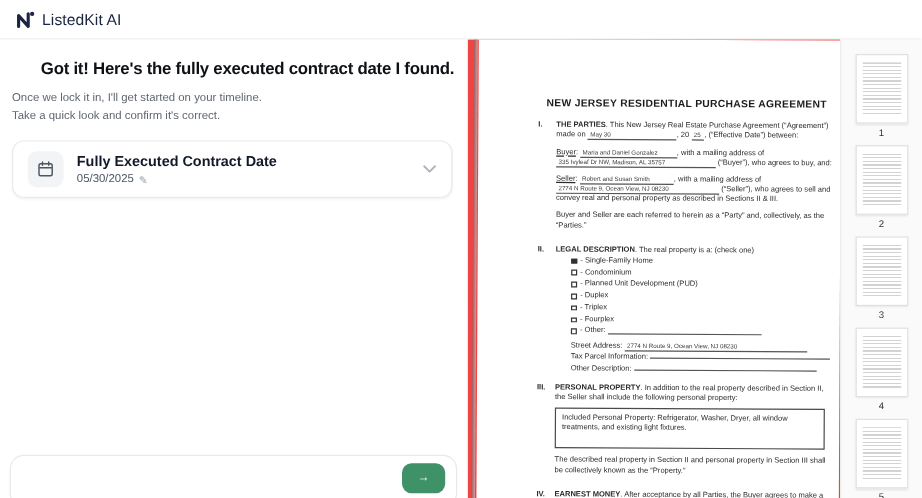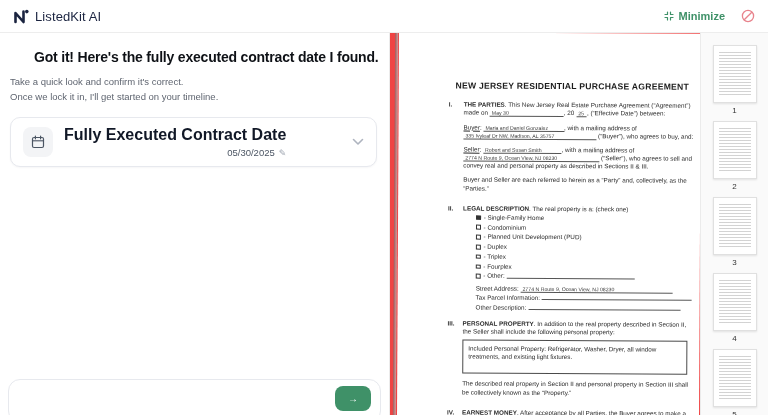--- a/index.html
+++ b/index.html
@@ -24,22 +24,22 @@
   .left-panel { width:390px; flex:0 0 390px; border-right:1px solid #ebebeb;
     position:relative; padding:16px 12px 0 10px; background:#fff; }
   .panel-heading { font-size:14px; font-weight:800; color:#0e1116; letter-spacing:-.2px;
     white-space:nowrap; margin-bottom:10px;margin-left:24px; }
   .panel-sub { font-size:9.5px; color:#5f6570; line-height:1.55; }
   .field-card { margin-top:13px; border:1px solid #e7e9ee; border-radius:10px;
     background:#fff; box-shadow:0 1px 2px rgba(16,24,40,.04);
     padding:8px 12px; display:flex; align-items:center; gap:11px; cursor:pointer; }
   .icon-box { width:30px; height:30px; border-radius:8px; background:#f3f4f6;
     display:flex; align-items:center; justify-content:center; flex:0 0 30px; }
-  .field-label { font-size:16px; font-weight:700; color:#111827; }
-  .field-value-row { display:flex; align-items:center; gap:4px; margin-top:3px;justify-content:flex-end; }
+  .field-label { font-size:12px; font-weight:700; color:#111827; }
+  .field-value-row { display:flex; align-items:center; gap:4px; margin-top:3px; }
   .field-value { font-size:9.5px; color:#4b5563; }
   .pencil { font-size:9px; color:#9ca3af; cursor:pointer; }
   .card-chevron { margin-left:auto; display:flex; cursor:pointer; }
   .panel-footer { position:absolute; left:8px; right:8px; bottom:-8px; height:44px;
     border:1px solid #e7e9ee; border-radius:12px; background:#fff;
     display:flex; align-items:flex-start; justify-content:flex-end; padding:6px 9px; }
   .extract-btn { background:#3f9168; color:#fff; border:none; border-radius:8px;
     font-size:10px; font-weight:700; padding:7px 13px; display:flex; align-items:center;
     gap:7px; cursor:pointer; font-family:"Liberation Sans",sans-serif; }
 
@@ -90,44 +90,28 @@
   <div class="header">
     <div class="logo">
       <span>
         <svg width="16" height="15" viewBox="0 0 16 15">
           <path d="M2.5 13 L2.5 4 L10.5 13 L10.5 2.5" stroke="#1b2440" stroke-width="2.6" fill="none" stroke-linecap="round" stroke-linejoin="round"></path>
           <circle cx="13.8" cy="2.6" r="1.8" fill="#1b2440"></circle>
         </svg>
       </span>
       <span class="logo-name">ListedKit AI</span>
     </div>
-    <div class="header-actions">
-      <button class="minimize-btn">
-        <span>
-          <svg width="10" height="10" viewBox="0 0 10 10">
-            <path d="M1 3.5 L3.5 3.5 L3.5 1 M9 3.5 L6.5 3.5 L6.5 1 M1 6.5 L3.5 6.5 L3.5 9 M9 6.5 L6.5 6.5 L6.5 9" stroke="#3f9168" stroke-width="1.2" fill="none" stroke-linecap="round" stroke-linejoin="round"></path>
-          </svg>
-        </span>
-        <span>Minimize</span>
-      </button>
-      <button class="cancel-btn">
-        <svg width="14" height="14" viewBox="0 0 14 14">
-          <circle cx="7" cy="7" r="5.6" stroke="#e8838c" stroke-width="1.3" fill="none"></circle>
-          <line x1="3.2" y1="10.8" x2="10.8" y2="3.2" stroke="#e8838c" stroke-width="1.3"></line>
-        </svg>
-      </button>
-    </div>
   </div>
 
   <div class="main">
 
     <div class="left-panel">
       <div class="panel-heading">Got it! Here's the fully executed contract date I found.</div>
+      <div class="panel-sub">Once we lock it in, I'll get started on your timeline.</div>
       <div class="panel-sub">Take a quick look and confirm it's correct.</div>
-      <div class="panel-sub">Once we lock it in, I'll get started on your timeline.</div>
 
       <div class="field-card">
         <div class="icon-box">
           <svg width="14" height="14" viewBox="0 0 14 14">
             <rect x="1.5" y="2.5" width="11" height="10" rx="1.5" stroke="#4b5563" stroke-width="1.2" fill="none"></rect>
             <line x1="4.4" y1="1" x2="4.4" y2="3.8" stroke="#4b5563" stroke-width="1.2" stroke-linecap="round"></line>
             <line x1="9.6" y1="1" x2="9.6" y2="3.8" stroke="#4b5563" stroke-width="1.2" stroke-linecap="round"></line>
             <line x1="1.8" y1="5.8" x2="12.2" y2="5.8" stroke="#4b5563" stroke-width="1.1"></line>
           </svg>
         </div>

